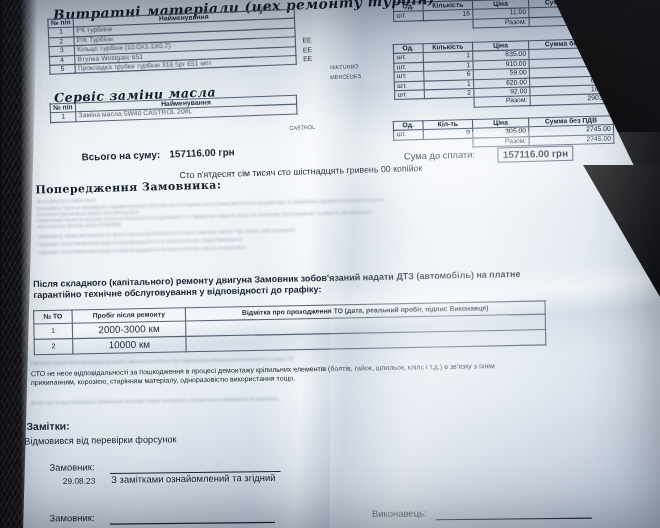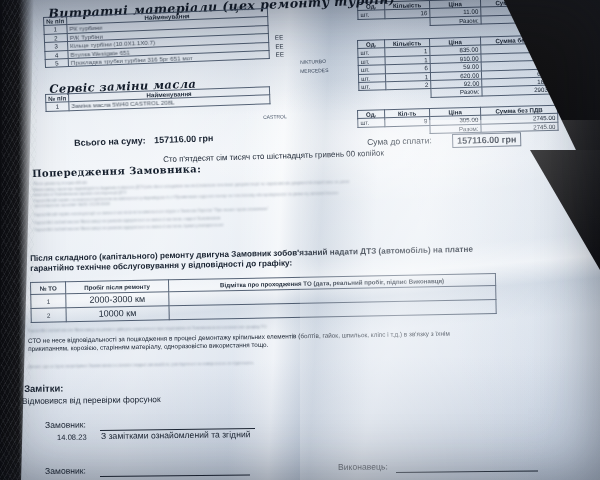--- a/index.html
+++ b/index.html
@@ -326,21 +326,21 @@
       <div>СТО не несе відповідальності за пошкодження в процесі демонтажу кріпильних елементів (болтів, гайок, шпильок, кліпс і т.д.) в зв'язку з їхнім</div>
       <div>прикипанням, корозією, старінням матеріалу, одноразовістю використання тощо.</div>
     </div>
     <div class="blk micro softer" style="left:28px;top:364px;width:545px;transform:rotate(-1.0deg);">Деталі, що не були затребувані Замовником на момент видачі автомобіля, утилізуються та поверненню не підлягають.</div>
 
     <div class="blk bold" style="left:24px;top:383px;font-size:9.5px;transform:rotate(-0.8deg);">Замітки:</div>
     <div class="blk" style="left:22px;top:396px;font-size:8.4px;transform:rotate(-0.8deg);">Відмовився від перевірки форсунок</div>
 
     <div class="blk" style="left:45px;top:420px;font-size:8.6px;transform:rotate(-0.7deg);">Замовник:</div>
     <div class="blk sigline" style="left:100px;top:430px;width:155px;transform:rotate(-0.7deg);"></div>
-    <div class="blk" style="left:57px;top:433px;font-size:7.6px;transform:rotate(-0.7deg);">14.08.23</div>
+    <div class="blk" style="left:57px;top:433px;font-size:7.6px;transform:rotate(-0.7deg);">29.08.23</div>
     <div class="blk" style="left:101px;top:431px;font-size:8.6px;transform:rotate(-0.7deg);">З замітками ознайомлений та згідний</div>
 
     <div class="blk" style="left:45px;top:466px;font-size:8.6px;transform:rotate(-0.6deg);">Замовник:</div>
     <div class="blk sigline" style="left:100px;top:476px;width:150px;transform:rotate(-0.6deg);"></div>
 
     <div class="blk" style="left:338px;top:462px;font-size:8.6px;transform:rotate(-0.6deg);">Виконавець:</div>
     <div class="blk sigline" style="left:396px;top:472px;width:142px;transform:rotate(-0.6deg);"></div>
   </div>
 
   <div id="wedgeTR"></div>

